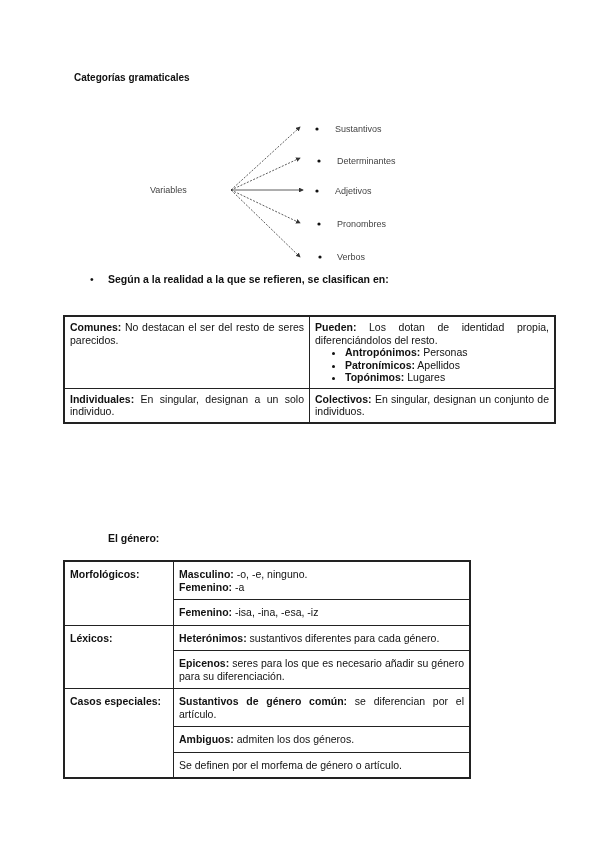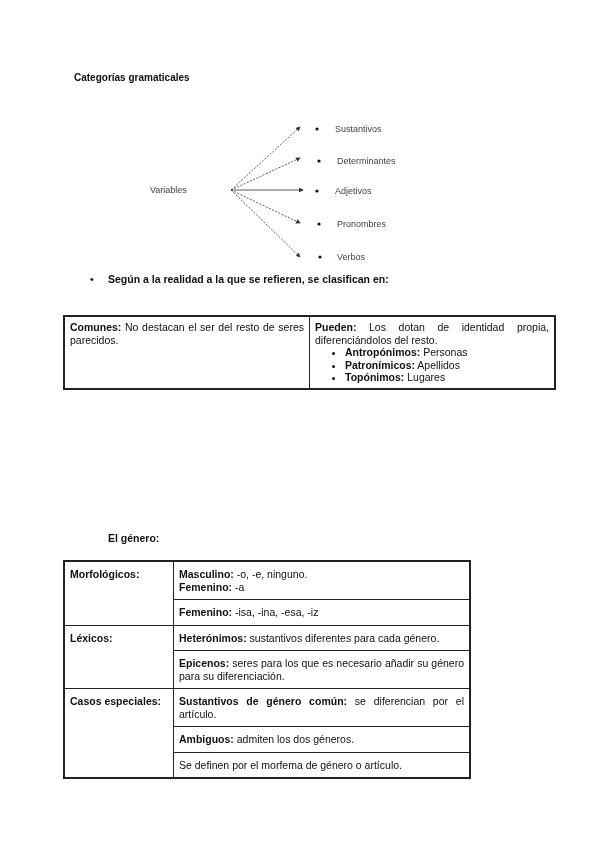--- a/index.html
+++ b/index.html
@@ -66,20 +66,24 @@
       <tr style="height:72px">
     <td><b>Comunes:</b><span> No destacan el ser del resto de seres parecidos.</span></td>
     <td><b>Pueden:</b><span> Los dotan de identidad propia, diferenciándolos del resto.</span>
       <ul>
         <li><b>Antropónimos:</b><span> Personas</span></li>
         <li><b>Patronímicos:</b><span> Apellidos</span></li>
         <li><b>Topónimos:</b><span> Lugares</span></li>
       </ul>
     </td>
   </tr>
+  <tr>
+    <td><b>Individuales:</b><span> En singular, designan a un solo individuo.</span></td>
+    <td><b>Colectivos:</b><span> En singular, designan un conjunto de individuos.</span></td>
+  </tr>
 </tbody>
   </table>
 
 <div class="abs genero">El género:</div>
 
 <table class="t2">
   <tbody>
       <tr>
     <td class="cat" rowspan="2">Morfológicos:</td>
     <td><b>Masculino:</b><span> -o, -e, ninguno.</span><br><b>Femenino:</b><span> -a</span></td>

